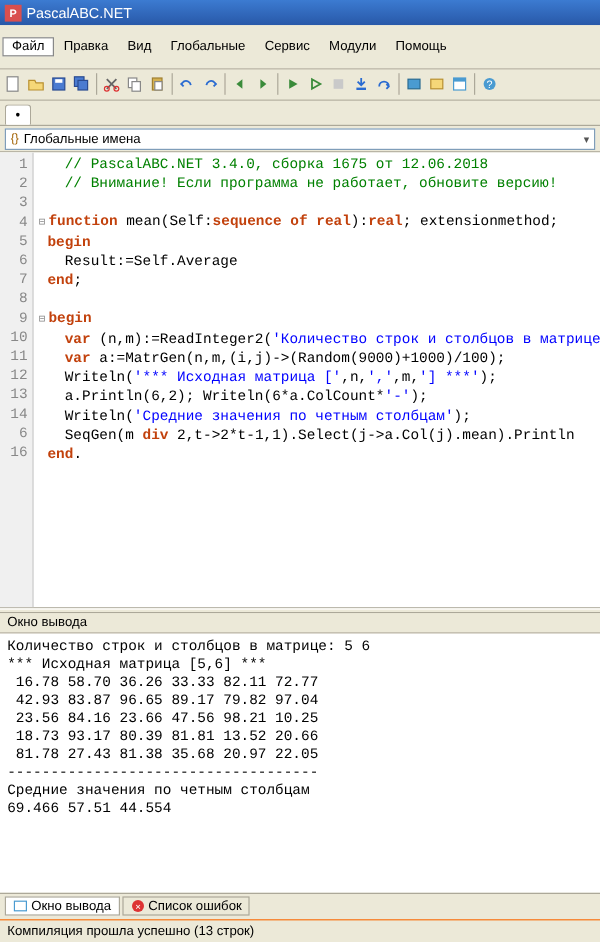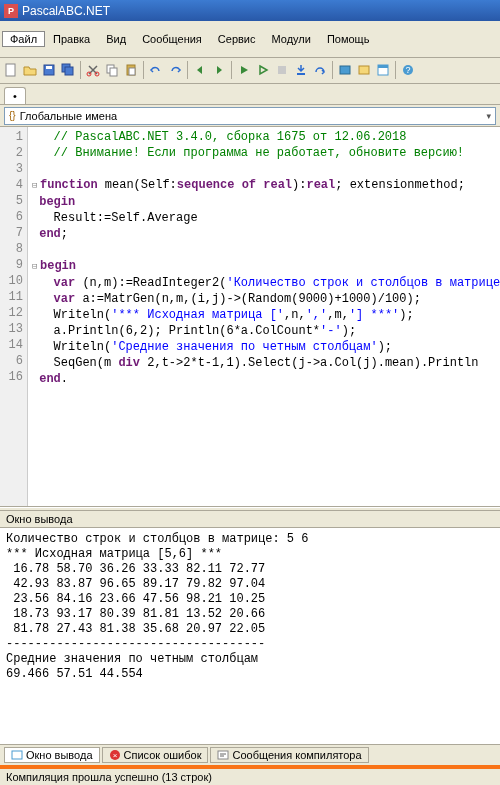--- a/index.html
+++ b/index.html
@@ -16,46 +16,46 @@
 .tab { background: #fff; border: 1px solid #aca899; border-bottom: none; padding: 2px 8px; font-size: 11px; border-radius: 3px 3px 0 0; display: flex; align-items: center; gap: 4px; }
 .tab-dot { color: #000; }
 .dropdown-bar { background: #ece9d8; height: 22px; display: flex; align-items: center; padding: 2px 4px; border-bottom: 1px solid #aca899; }
 .dropdown { background: #fff; border: 1px solid #7f9db9; height: 18px; width: 100%; display: flex; align-items: center; padding: 0 4px; font-size: 11px; position: relative; }
 .dropdown::after { content: "▾"; position: absolute; right: 4px; color: #555; font-size: 9px; }
 .dd-icon { color: #a06000; margin-right: 4px; font-size: 10px; }
 .editor-area { flex: 1 1 auto; background: #fff; display: flex; overflow: hidden; border-bottom: 1px solid #aca899; min-height: 380px; }
 .gutter { background: #f0f0f0; color: #888; font-family: "Courier New", monospace; font-size: 12px; text-align: right; padding: 2px 4px; border-right: 1px solid #ccc; line-height: 16px; user-select: none; width: 28px; }
 .code { font-family: "Courier New", monospace; font-size: 12px; padding: 2px 4px; line-height: 16px; white-space: pre; flex: 1; overflow: auto; }
 .c-comment { color: #008000; }
-.c-keyword { color: #701a75; font-weight: bold; }
+.c-keyword { color: #c2410c; font-weight: bold; }
 .c-string { color: #0000ff; }
 .c-num { color: #000000; }
 .fold { color: #888; font-size: 9px; display: inline-block; width: 8px; }
 .splitter { height: 4px; background: #ece9d8; border-top: 1px solid #fff; border-bottom: 1px solid #aca899; cursor: ns-resize; }
 .output-title { background: #ece9d8; padding: 2px 6px; border-bottom: 1px solid #aca899; font-size: 11px; }
 .output-area { background: #fff; font-family: "Courier New", monospace; font-size: 12px; padding: 4px 6px; height: 222px; line-height: 15px; white-space: pre; overflow: auto; }
 .bottom-tabs { background: #ece9d8; height: 22px; display: flex; align-items: center; padding: 2px 4px; border-top: 1px solid #aca899; gap: 2px; }
 .btab { background: #ece9d8; border: 1px solid #aca899; padding: 1px 6px; font-size: 11px; display: flex; align-items: center; gap: 3px; cursor: pointer; }
 .btab.active { background: #fff; }
-.statusbar { background: #ece9d8; height: 20px; display: flex; align-items: center; padding: 0 6px; border-top: 4px solid #f97316; font-size: 11px; }
+.statusbar { background: #ece9d8; height: 20px; display: flex; align-items: center; padding: 0 6px; border-top: 1px solid #f97316; font-size: 11px; }
 svg { display: block; }
 </style>
 </head>
 <body>
 
 <div class="titlebar">
   <span class="titlebar-icon">P</span>
   <span>PascalABC.NET</span>
 </div>
 
 <div class="menubar">
   <span class="menu-item active">Файл</span>
   <span class="menu-item">Правка</span>
   <span class="menu-item">Вид</span>
-  <span class="menu-item">Сообщения</span>
+  <span class="menu-item">Глобальные</span>
   <span class="menu-item">Сервис</span>
   <span class="menu-item">Модули</span>
   <span class="menu-item">Помощь</span>
 </div>
 
 <div class="toolbar">
   <span class="tb-btn">
       <svg width="14" height="14">
         <rect x="2" y="1" width="9" height="12" fill="#fff" stroke="#888"></rect>
       </svg>
@@ -209,21 +209,21 @@
 <span> </span>
 <span class="fold">⊟</span><span class="c-keyword">function</span><span> mean(Self:</span><span class="c-keyword">sequence of real</span><span>):</span><span class="c-keyword">real</span><span>; extensionmethod;</span>
  <span class="c-keyword">begin</span>
 <span>   Result:=Self.Average</span>
  <span class="c-keyword">end</span>;
 <span> </span>
 <span class="fold">⊟</span><span class="c-keyword">begin</span>
 <span class="c-keyword">   var</span><span> (n,m):=ReadInteger2(</span><span class="c-string">'Количество строк и столбцов в матрице:'</span>
 <span class="c-keyword">   var</span><span> a:=MatrGen(n,m,(i,j)-&gt;(Random(</span><span class="c-num">9000</span><span>)+</span><span class="c-num">1000</span><span>)/</span><span class="c-num">100</span><span>);</span>
 <span>   Writeln(</span><span class="c-string">'*** Исходная матрица ['</span><span>,n,</span><span class="c-string">','</span><span>,m,</span><span class="c-string">'] ***'</span><span>);</span>
-<span>   a.Println(</span><span class="c-num">6</span><span>,</span><span class="c-num">2</span><span>); Println(</span><span class="c-num">6</span><span>*a.ColCount*</span><span class="c-string">'-'</span><span>);</span>
+<span>   a.Println(</span><span class="c-num">6</span><span>,</span><span class="c-num">2</span><span>); Writeln(</span><span class="c-num">6</span><span>*a.ColCount*</span><span class="c-string">'-'</span><span>);</span>
 <span>   Writeln(</span><span class="c-string">'Средние значения по четным столбцам'</span><span>);</span>
 <span>   SeqGen(m </span><span class="c-keyword">div</span><span> </span><span class="c-num">2</span><span>,t-&gt;</span><span class="c-num">2</span><span>*t-</span><span class="c-num">1</span><span>,</span><span class="c-num">1</span><span>).Select(j-&gt;a.Col(j).mean).Println</span>
  <span class="c-keyword">end</span>.</div>
 </div>
 
 <div class="splitter"></div>
 
 <div class="output-title">Окно вывода</div>
 <div class="output-area">Количество строк и столбцов в матрице: 5 6
 *** Исходная матрица [5,6] ***
@@ -243,24 +243,17 @@
       </svg>
     <span>Окно вывода</span>
   </div>
   <div class="btab">
     <svg width="12" height="12">
         <circle cx="6" cy="6" r="5" fill="#d33"></circle>
         <text x="6" y="9" fill="#fff" font-size="8" text-anchor="middle">×</text>
       </svg>
     <span>Список ошибок</span>
   </div>
-  <div class="btab">
-    <svg width="12" height="12">
-        <rect x="1" y="2" width="10" height="8" fill="#fff" stroke="#888"></rect>
-        <path d="M3 5h6M3 7h4" stroke="#666"></path>
-      </svg>
-    <span>Сообщения компилятора</span>
-  </div>
 </div>
 
 <div class="statusbar">
   <span>Компиляция прошла успешно (13 строк)</span>
 </div>
 
 </body></html>

